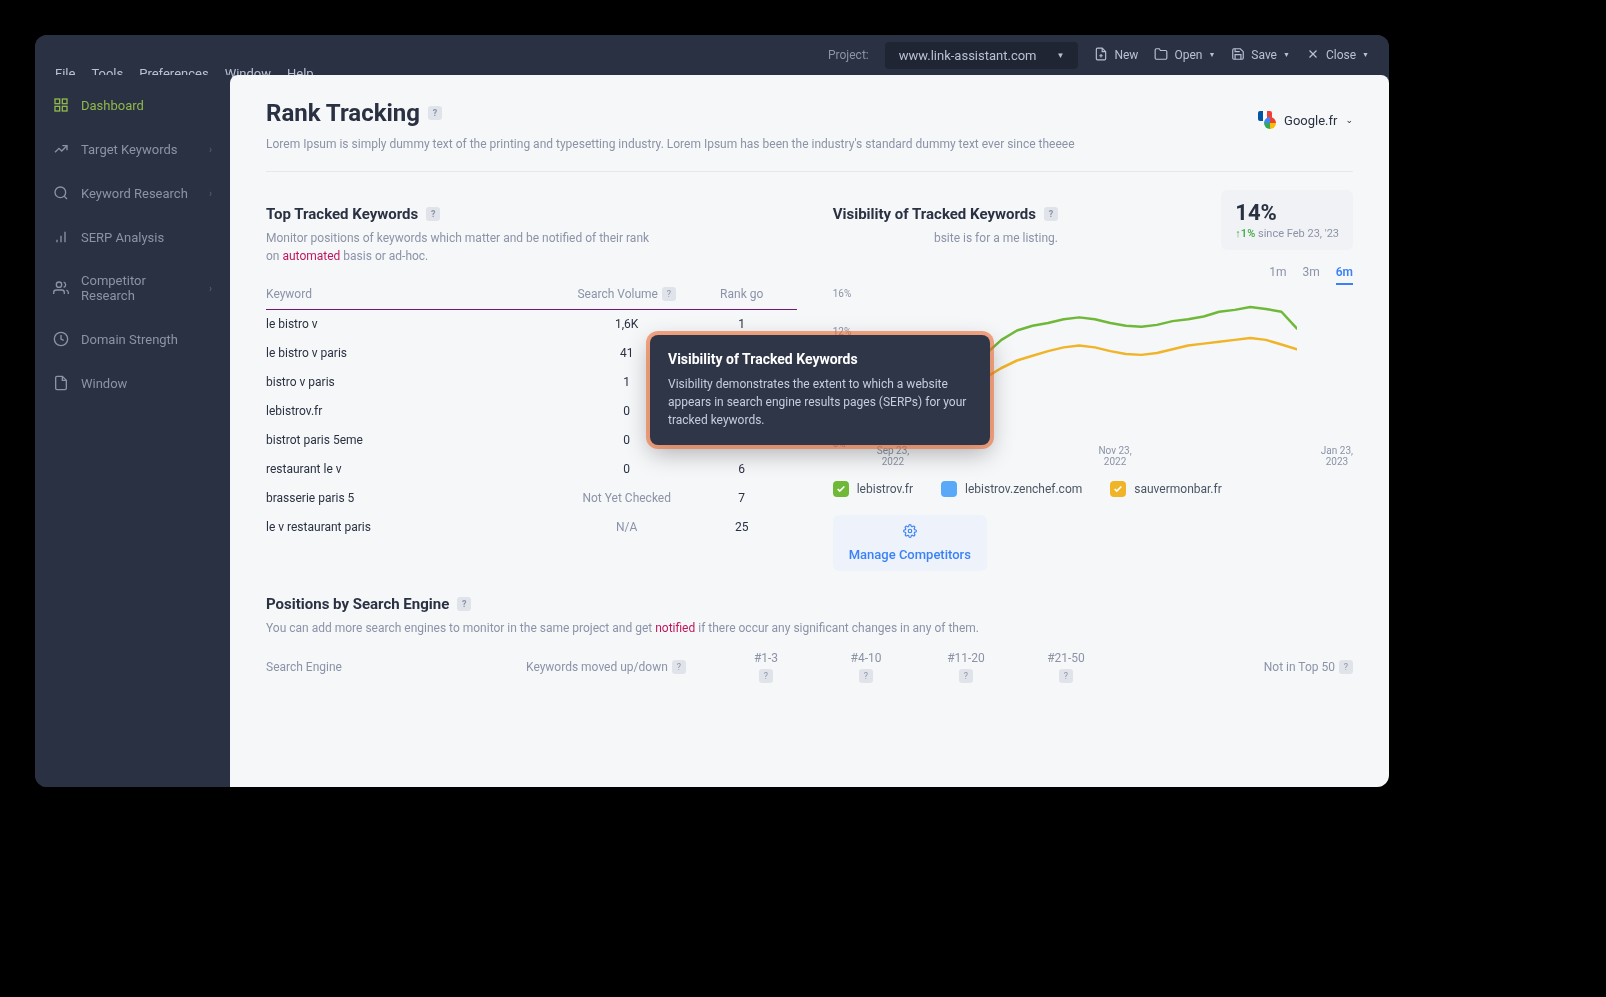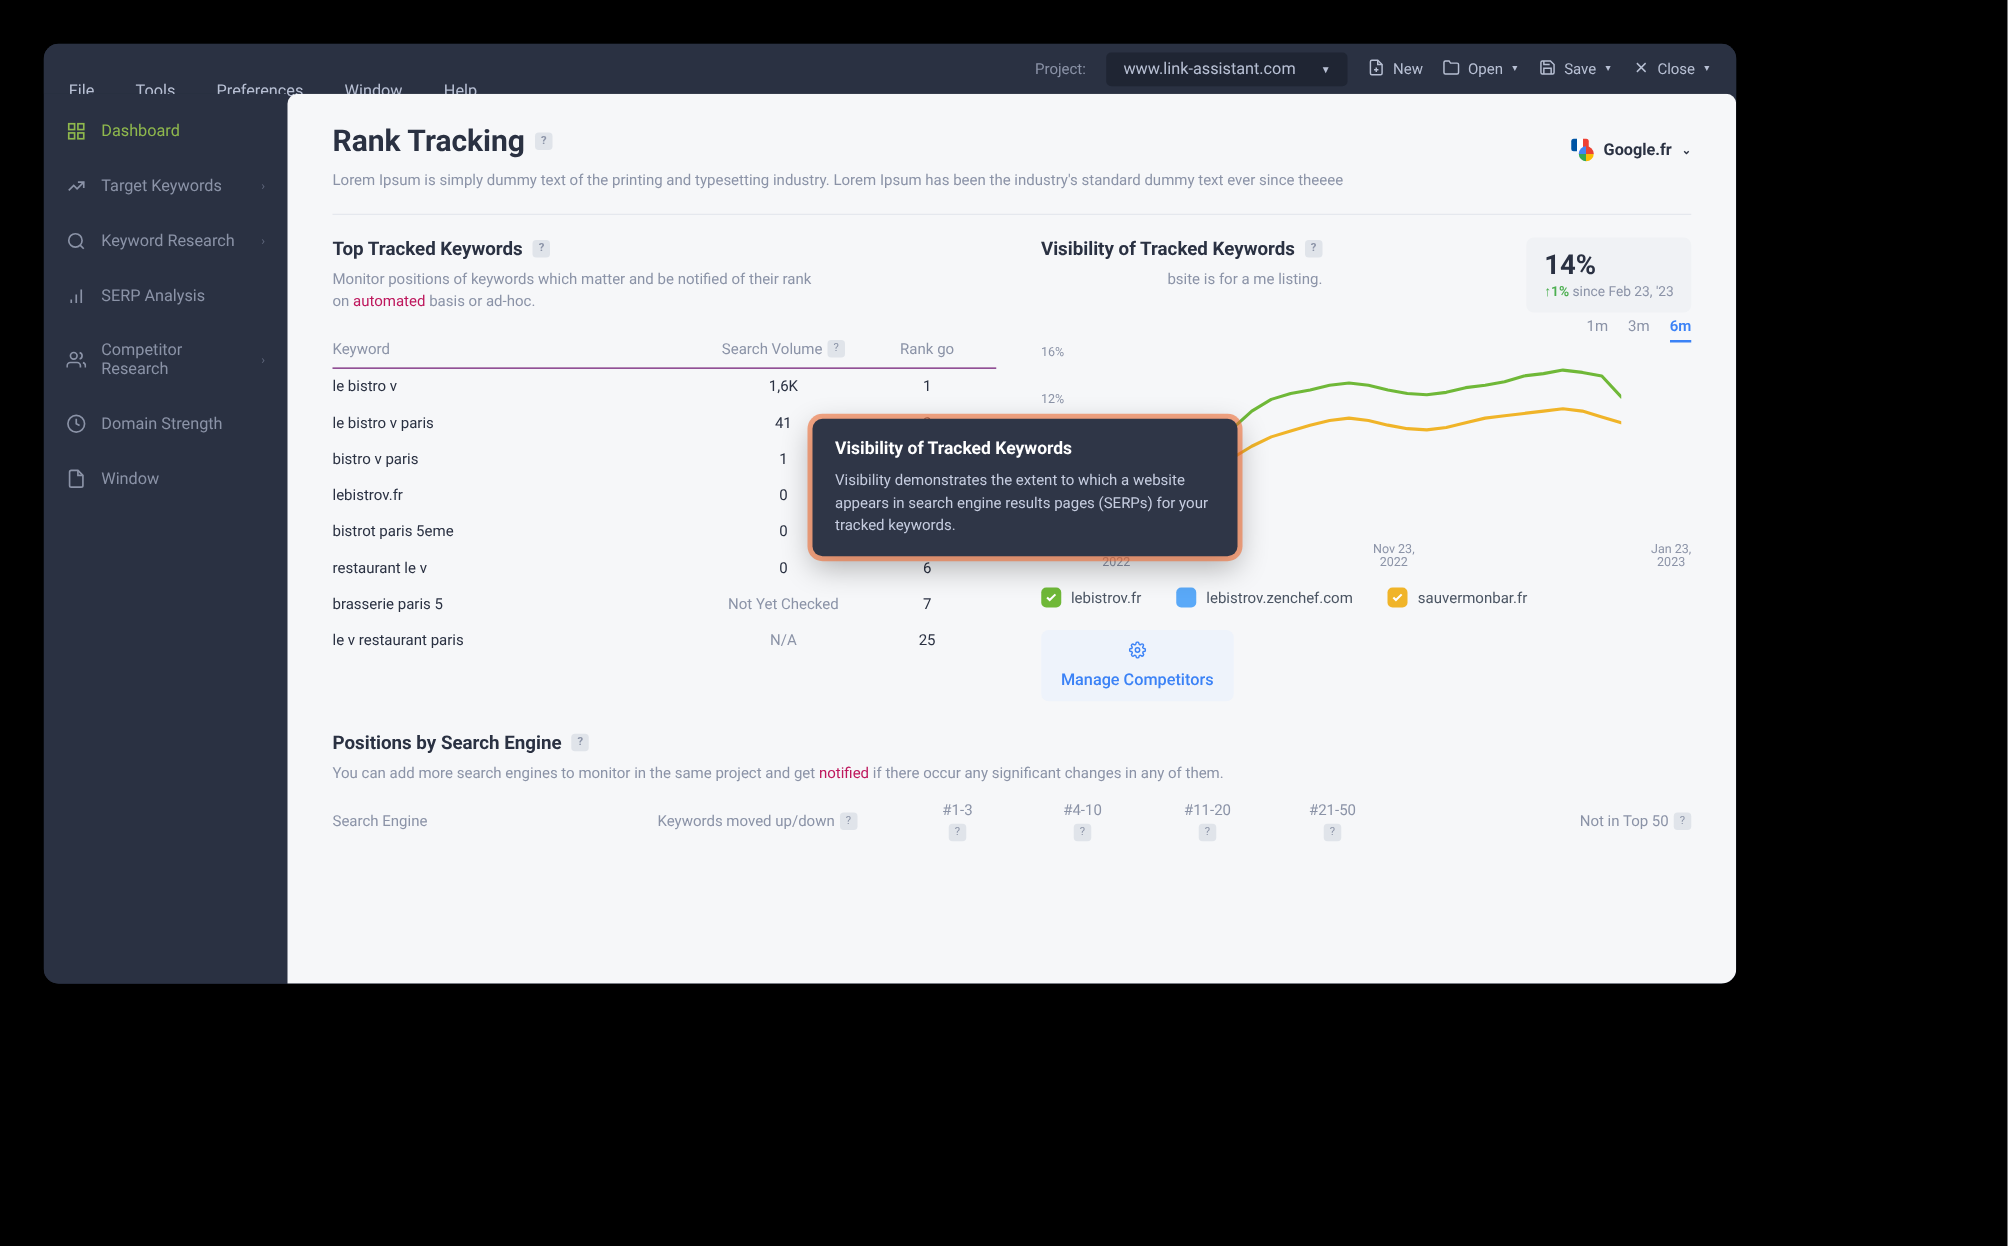--- a/index.html
+++ b/index.html
@@ -1,46 +1,46 @@
 <!DOCTYPE html>
 <html><head>
 <meta charset="utf-8">
 <style>
 * { margin: 0; padding: 0; box-sizing: border-box; font-family: -apple-system, BlinkMacSystemFont, "Segoe UI", Roboto, sans-serif; }
 body { background: #000; padding: 35px; }
 .window { width: 1354px; height: 752px; background: #2a3142; border-radius: 12px; overflow: hidden; display: flex; flex-direction: column; box-shadow: 0 20px 60px rgba(0,0,0,0.5); }
 .menubar { height: 40px; background: #2a3142; display: flex; align-items: center; padding: 0 20px; color: #b8c0d4; font-size: 13px; justify-content: space-between; }
-.menu-left { display: flex; gap: 33px; margin-top: 37px; }
+.menu-left { display: flex; gap: 16px; margin-top: 37px; }
 .menu-item { cursor: pointer; }
 .menu-right { display: flex; align-items: center; gap: 16px; }
 .project-label { color: #8b93a7; font-size: 12px; }
 .project-select { background: #1f2533; padding: 6px 14px; border-radius: 4px; display: flex; align-items: center; gap: 20px; cursor: pointer; }
 .project-select .caret { font-size: 8px; }
 .toolbar-btn { display: flex; align-items: center; gap: 6px; cursor: pointer; font-size: 12px; color: #b8c0d4; }
 .toolbar-btn .caret { font-size: 7px; }
 .icon-sm { width: 14px; height: 14px; display: inline-block; }
 .body { display: flex; flex: 1; overflow: hidden; }
 .sidebar { width: 195px; background: #2a3142; padding-top: 8px; flex-shrink: 0; }
 .nav-item { display: flex; align-items: center; padding: 14px 18px; color: #8b93a7; font-size: 13px; cursor: pointer; gap: 12px; justify-content: space-between; }
 .nav-item .nav-left { display: flex; align-items: center; gap: 12px; }
 .nav-item.active { color: #8fb84d; }
 .nav-icon { width: 16px; height: 16px; display: inline-flex; align-items: center; justify-content: center; }
 .nav-item .chev { font-size: 10px; color: #5b6378; }
 .main { flex: 1; background: #f6f7f9; padding: 24px 36px 0 36px; overflow: hidden; border-top-left-radius: 8px; border-top-right-radius: 8px; position: relative; }
 .page-header { display: flex; justify-content: space-between; align-items: flex-start; margin-bottom: 18px; }
 .page-title { font-size: 24px; font-weight: 700; color: #2a3142; display: flex; align-items: center; gap: 8px; }
 .help-icon { width: 14px; height: 14px; background: #e0e4ea; border-radius: 3px; display: inline-flex; align-items: center; justify-content: center; font-size: 9px; color: #8b93a7; cursor: pointer; }
 .page-desc { color: #8b93a7; font-size: 12px; margin-top: 8px; line-height: 1.5; max-width: 820px; }
-.se-switch { display: flex; align-items: center; gap: 8px; font-size: 13px; color: #2a3142; cursor: pointer; font-weight: 700; margin-top: 12px; }
+.se-switch { display: flex; align-items: center; gap: 8px; font-size: 13px; color: #2a3142; cursor: pointer; font-weight: 400; margin-top: 12px; }
 .flag-stack { position: relative; width: 18px; height: 18px; }
 .flag-top { width: 14px; height: 10px; background: linear-gradient(90deg, #0055a4 33%, #fff 33%, #fff 66%, #ef4135 66%); position: absolute; top: 0; left: 0; border-radius: 2px; }
 .flag-g { width: 12px; height: 12px; position: absolute; bottom: 0; right: 0; border-radius: 50%; background: conic-gradient(#ea4335 0 25%, #fbbc05 25% 50%, #34a853 50% 75%, #4285f4 75%); }
 .section-row { display: flex; gap: 36px; position: relative; }
 .section { flex: 1; }
-.section-title { font-size: 15px; font-weight: 700; color: #2a3142; display: flex; align-items: center; gap: 8px; margin-bottom: 6px; }
+.section-title { font-size: 15px; font-weight: 700; color: #2a3142; display: flex; align-items: center; gap: 8px; margin-bottom: 6px; margin-top: 15px; }
 .section-desc { font-size: 12px; color: #8b93a7; line-height: 1.5; margin-bottom: 14px; }
 .section-desc .link { color: #be185d; }
 .kw-table { width: 100%; font-size: 12px; }
 .kw-head { display: flex; color: #8b93a7; padding: 8px 0; border-bottom: 1px solid #701a75; }
 .kw-col-1 { flex: 1; }
 .kw-col-2 { width: 120px; text-align: center; display: flex; justify-content: center; gap: 4px; align-items: center; }
 .kw-col-3 { width: 110px; text-align: center; display: flex; justify-content: center; gap: 4px; align-items: center; }
 .kw-row { display: flex; padding: 7px 0; color: #2a3142; border-bottom: 1px solid transparent; }
 .kw-row .kw-col-2, .kw-row .kw-col-3 { display: block; }
 .muted { color: #8b93a7; }

